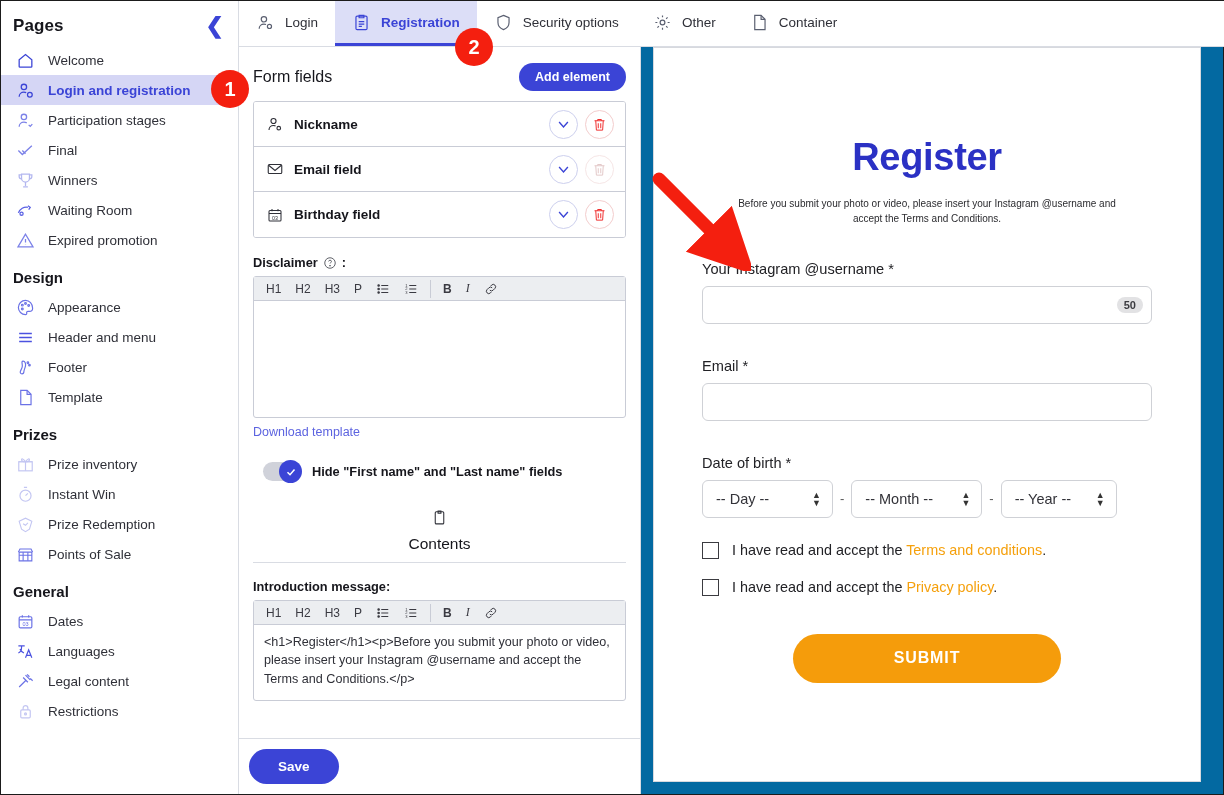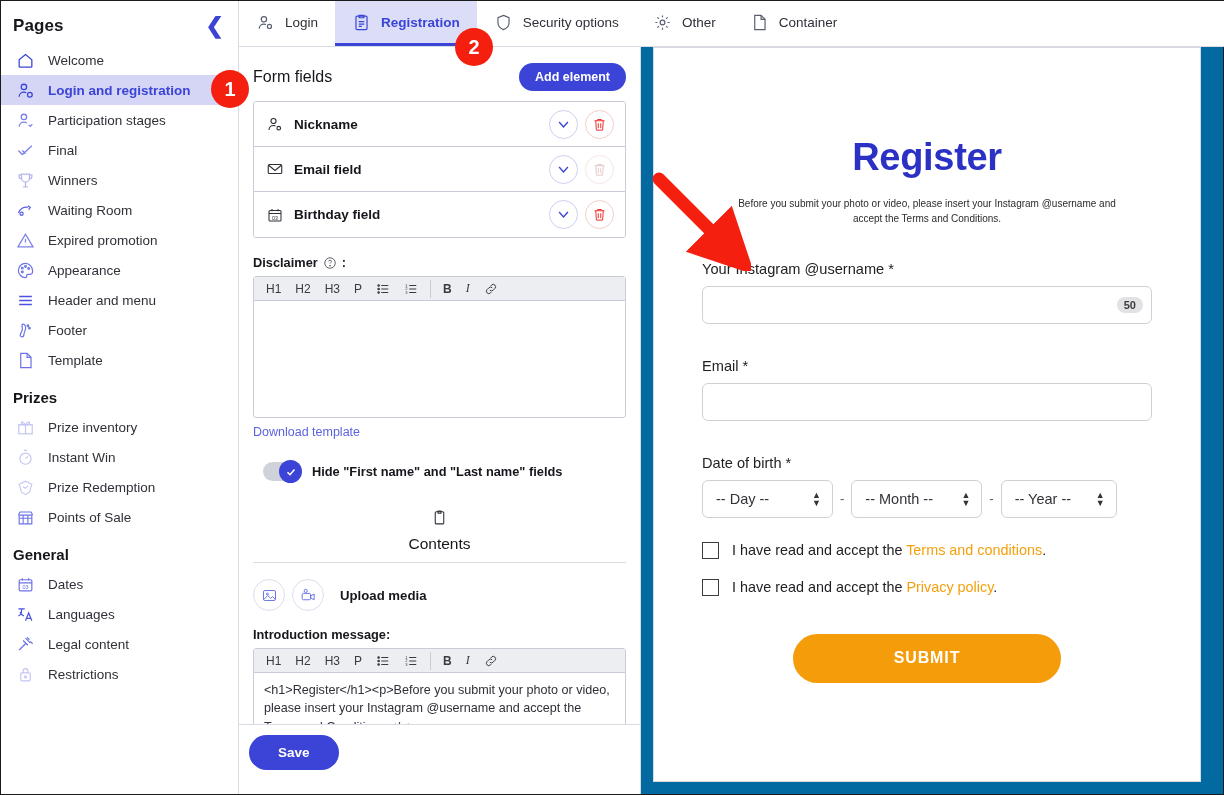--- a/index.html
+++ b/index.html
@@ -158,21 +158,21 @@
   .media-row { display: flex; align-items: center; margin-top: 16px; }
   .media-btn {
     width: 32px; height: 32px; border-radius: 50%; border: 1px solid #dcdeee;
     display: flex; align-items: center; justify-content: center; cursor: pointer;
   }
   .media-btn + .media-btn { margin-left: 7px; }
   .media-btn svg { width: 17px; height: 17px; }
   .media-lbl { font-size: 13.2px; font-weight: bold; color: #16161c; margin-left: 16px; }
 
   .save-bar {
-    position: absolute; bottom: 14px; left: 0; right: 0;
+    position: absolute; bottom: 0; left: 0; right: 0;
     height: 56px; border-top: 1px solid #d9dce3;
     display: flex; align-items: center; padding-left: 10px;
     background: #fff;
   }
   .btn-save {
     background: #3b44d6; color: #fff; border: none; border-radius: 20px;
     padding: 10px 29px; font-size: 13.5px; font-weight: bold; cursor: pointer;
     font-family: inherit;
   }
 
@@ -314,20 +314,21 @@
         <span class="ico">
           <svg viewBox="0 0 24 24" fill="none" stroke="#7c82e8" stroke-width="1.6">
               <path d="M12 4L2.5 20h19z"></path>
               <path d="M12 10v4.5M12 17v.5"></path>
             </svg>
         </span>
         <span class="lbl">Expired promotion</span>
       </div>
     </div>
 
+    <div class="sb-sect">Design</div>
     <div>
       <div class="sb-item">
         <span class="ico">
           <svg viewBox="0 0 24 24" fill="none" stroke="#6b72e6" stroke-width="1.5">
               <path d="M12 3a9 9 0 1 0 0 18c1.2 0 1.8-.9 1.5-1.8-.4-1.2.4-2.2 1.7-2.2H17a4 4 0 0 0 4-4c0-5.5-4-10-9-10z"></path>
               <circle cx="8" cy="9" r="1.1"></circle>
               <circle cx="12" cy="7" r="1.1"></circle>
               <circle cx="16" cy="9.5" r="1.1"></circle>
               <circle cx="8" cy="14" r="1.1"></circle>
             </svg>
@@ -620,37 +621,20 @@
 
       <div class="sec-head">
         <svg viewBox="0 0 24 24" fill="none" stroke="#2f3038" stroke-width="1.5">
             <rect x="6" y="4" width="12" height="17" rx="1.4"></rect>
             <path d="M10 3h4v3h-4z"></path>
           </svg>
         <span class="t">Contents</span>
       </div>
       <div class="sec-rule"></div>
 
-      <div class="media-row">
-        <span class="media-btn">
-          <svg viewBox="0 0 24 24" fill="none" stroke="#6b72e6" stroke-width="1.4">
-              <rect x="3.5" y="5" width="17" height="14" rx="2"></rect>
-              <circle cx="9" cy="10" r="1.4"></circle>
-              <path d="M4.5 17l5-5 4 4 3-2.5 3 3.5"></path>
-            </svg>
-        </span>
-        <span class="media-btn">
-          <svg viewBox="0 0 24 24" fill="none" stroke="#6b72e6" stroke-width="1.4">
-              <rect x="3" y="9" width="12" height="9" rx="2"></rect>
-              <path d="M15 12.5l5-2.5v8l-5-2.5z"></path>
-              <circle cx="8" cy="5.5" r="2.2"></circle>
-            </svg>
-        </span>
-        <span class="media-lbl">Upload media</span>
-      </div>
 
       <div class="lbl-row" style="margin-top:16px">
         <span class="lbl-strong">Introduction message:</span>
       </div>
 
       <div class="rte">
         <div class="rte-bar">
           <span class="tool">H1</span>
           <span class="tool">H2</span>
           <span class="tool">H3</span>

